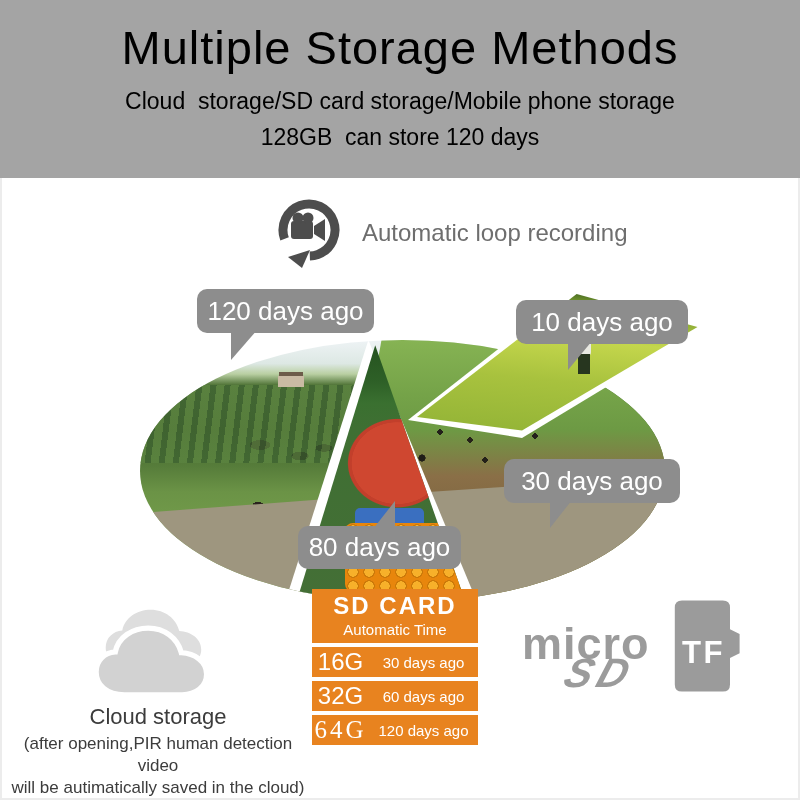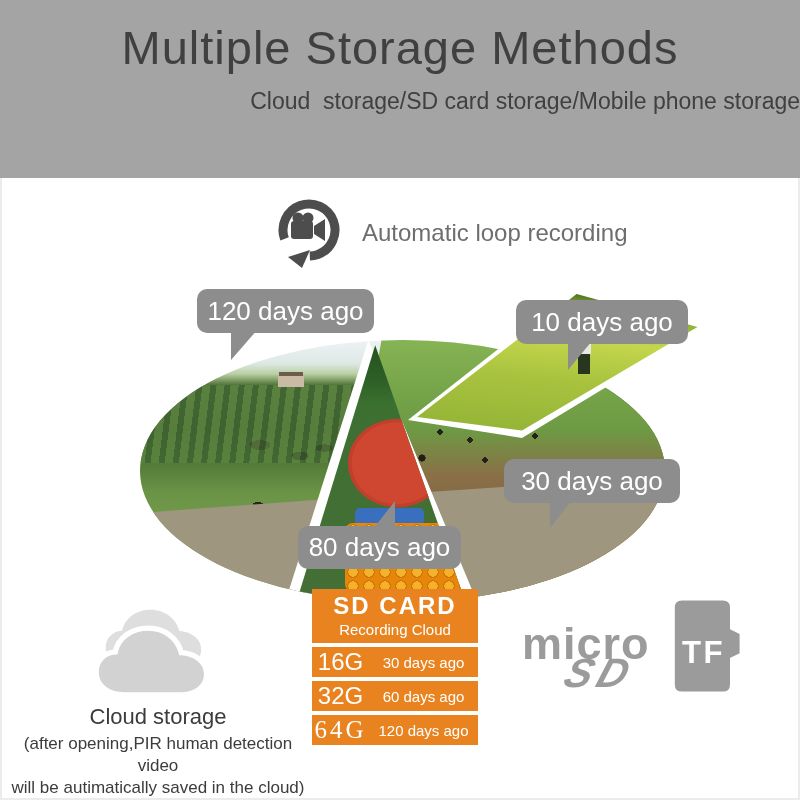--- a/index.html
+++ b/index.html
@@ -3,23 +3,23 @@
 <meta charset="utf-8">
 <style>
   html,body { margin:0; padding:0; }
   body {
     width:800px; height:800px; position:relative; overflow:hidden;
     background:#ffffff; font-family:"Liberation Sans", sans-serif;
     box-shadow: inset 0 0 0 2px #ececec;
   }
   
   .header { position:absolute; left:0; top:0; width:800px; height:178px;
-    background:#a4a4a4; color:#404040; text-align:center; }
+    background:#a4a4a4; color:#000000; text-align:center; }
   .hdr-title { margin:0; padding-top:20px; font-size:47px; font-weight:400; letter-spacing:1px; }
-  .hdr-sub { margin:13px 0 0; font-size:23px; font-weight:400; white-space:pre-wrap;text-align:right; }
+  .hdr-sub { margin:13px 0 0; font-size:23px; font-weight:400; white-space:pre-wrap; }
   .hdr-sub2 { margin-top:9px; }
   
   .loop-row { position:absolute; left:272px; top:194px; display:flex; align-items:center; gap:16px; z-index:3; }
   .loop-label { font-size:24px; color:#6e6e6e; }
   
   .collage { position:absolute; left:140px; top:340px; width:525px; height:262px;
     border-radius:50%; overflow:hidden; z-index:1; background:#fff; }
   .seg { position:absolute; inset:0; }
   .seg-pasture { background:
     radial-gradient(ellipse 17px 8px at 120px 105px, #30261f 0 60%, transparent 62%),
@@ -129,20 +129,21 @@
   .sd-script { position:absolute; left:46px; top:52px; font-size:41px; font-weight:700;
     font-style:italic; transform:skewX(-18deg); letter-spacing:5px; }
   .tf-card { position:absolute; left:146px; top:0; }
 </style>
 </head>
 <body>
 
 <div class="header">
   <h1 class="hdr-title">Multiple Storage Methods</h1>
   <p class="hdr-sub">Cloud  storage/SD card storage/Mobile phone storage</p>
+  <p class="hdr-sub hdr-sub2">128GB  can store 120 days</p>
 </div>
 
 <div class="loop-row">
   <span>
     <svg width="74" height="74" viewBox="0 0 74 74">
       <circle cx="37" cy="36" r="26" fill="none" stroke="#4d4d4d" stroke-width="9" stroke-dasharray="130 33.4" transform="rotate(160 37 36)"></circle>
       <polygon points="16,63 38,56 30,74" fill="#4d4d4d"></polygon>
       <rect x="19" y="27" width="22" height="18" rx="3" fill="#4d4d4d"></rect>
       <circle cx="26" cy="24" r="5.5" fill="#4d4d4d"></circle>
       <circle cx="36" cy="24" r="5.5" fill="#4d4d4d"></circle>
@@ -205,21 +206,21 @@
   <div class="cloud-title">Cloud storage</div>
   <div class="cloud-note">
     <div>(after opening,PIR human detection video</div>
     <div>will be autimatically saved in the cloud)</div>
   </div>
 </div>
 
 <div class="sd-table">
   <div class="sd-head">
     <div class="sd-title">SD CARD</div>
-    <div class="sd-sub">Recording Cloud</div>
+    <div class="sd-sub">Automatic Time</div>
   </div>
   <div class="sd-row">
     <div class="sd-cap">16G</div>
     <div class="sd-dur">30 days ago</div>
   </div>
   <div class="sd-row">
     <div class="sd-cap">32G</div>
     <div class="sd-dur">60 days ago</div>
   </div>
   <div class="sd-row">

